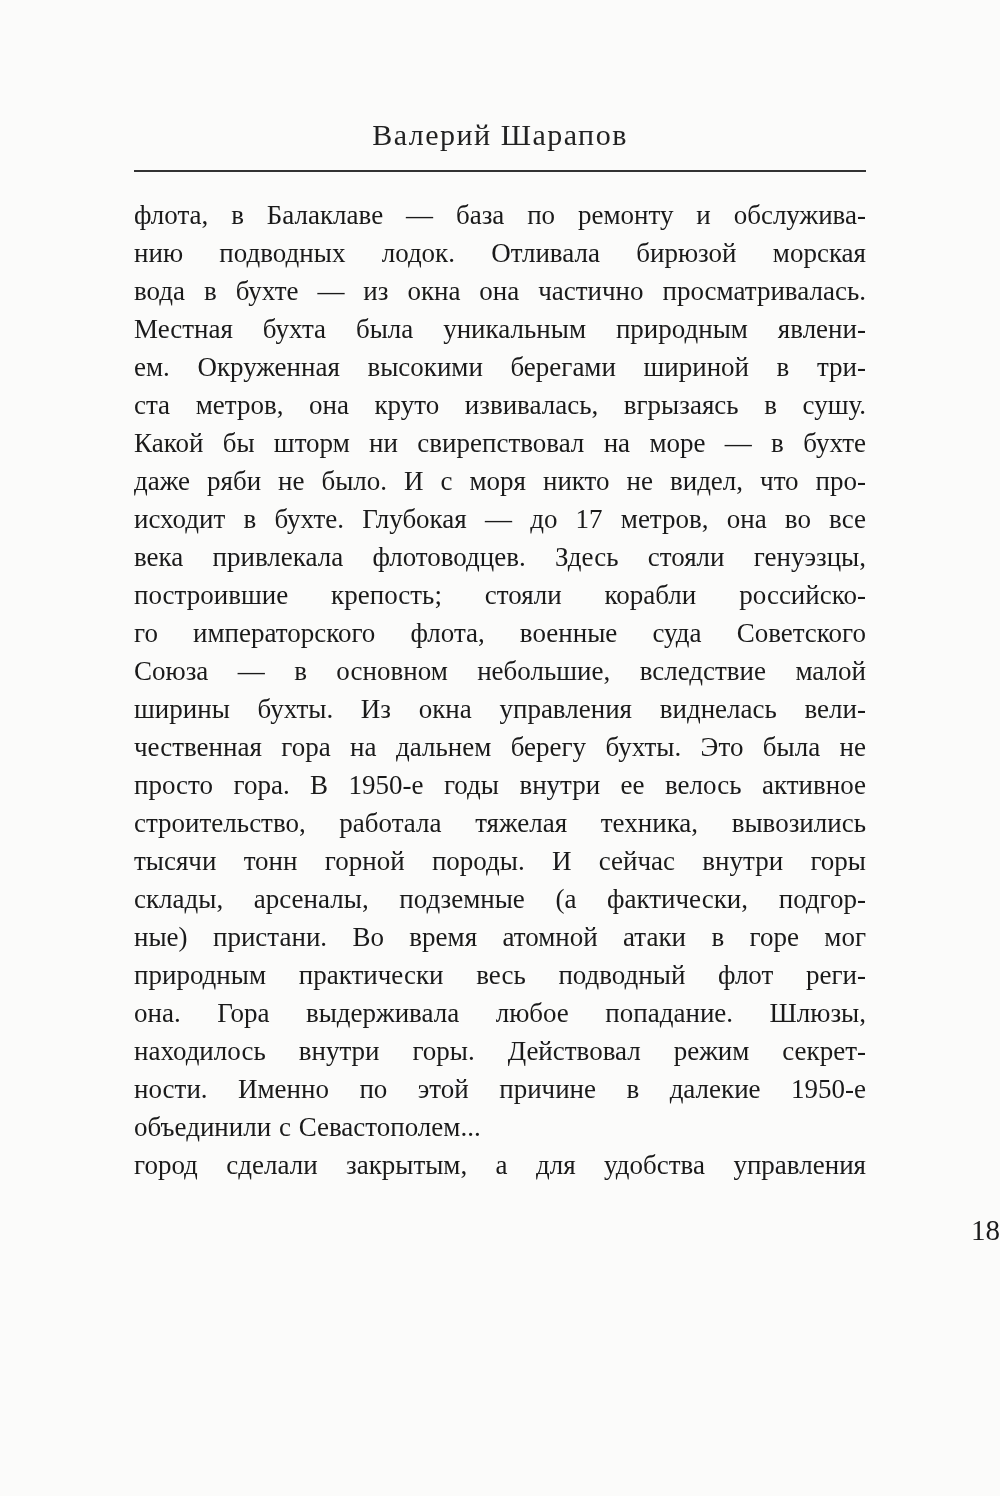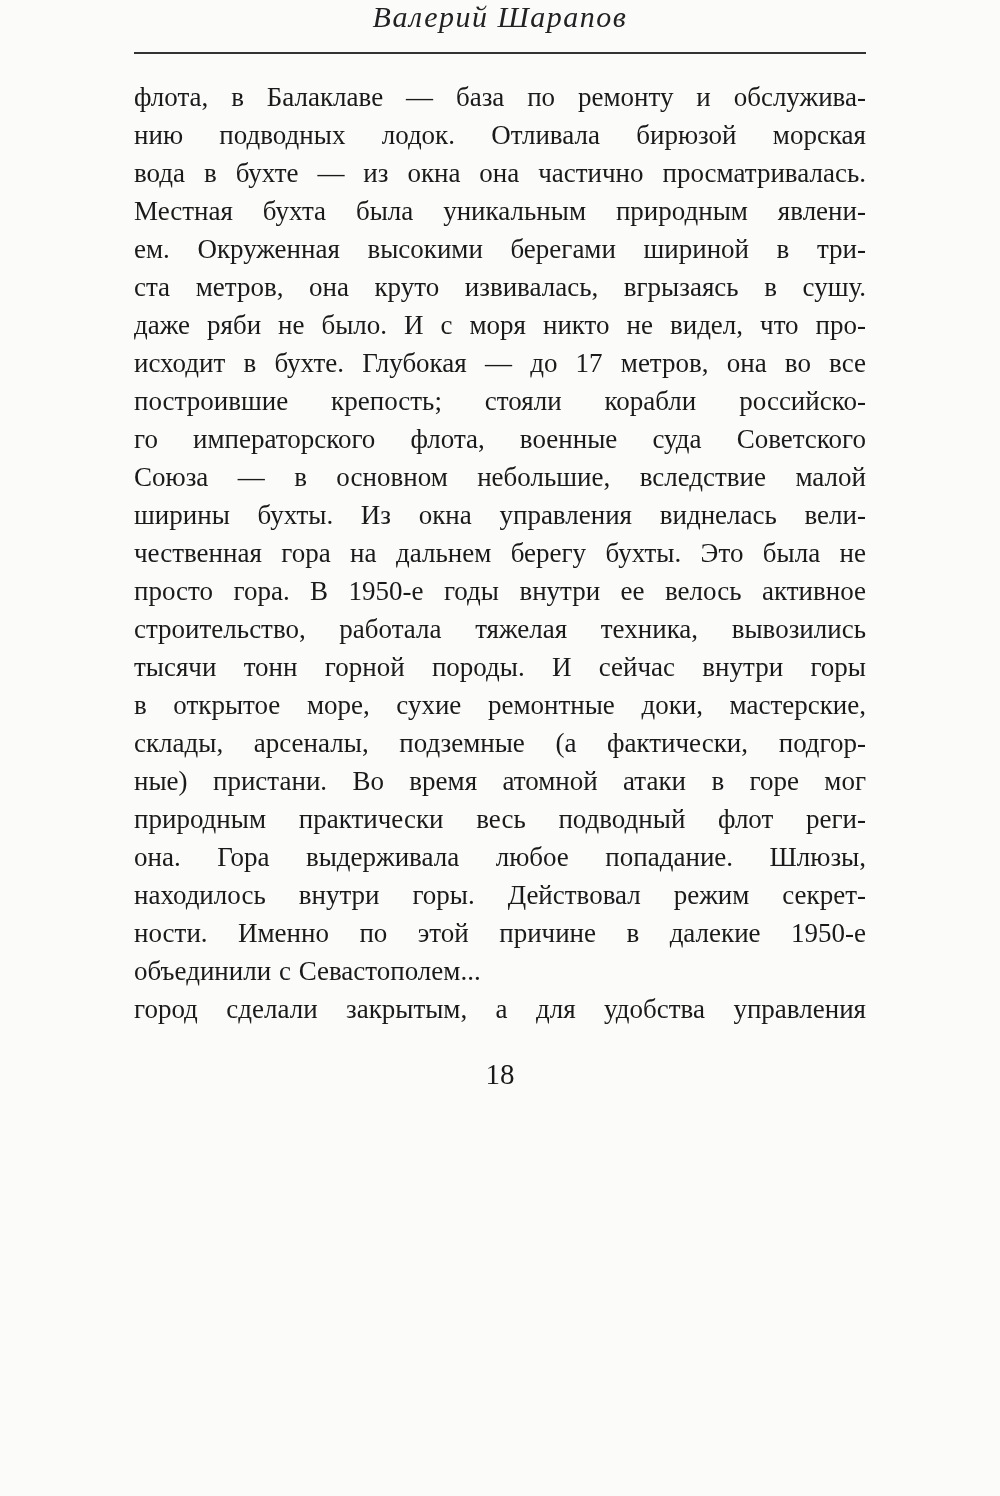--- a/index.html
+++ b/index.html
@@ -13,22 +13,22 @@
     font-family: "Liberation Serif", serif;
     color: #1c1c1c;
     overflow: hidden;
   }
   .page {
     position: relative;
     width: 1000px;
     height: 1496px;
   }
   .running-header {
+    margin-top: 118px;
     text-align: center;
-    font-style: italic;
     font-size: 30px;
     letter-spacing: 1.5px;
     color: #222;
   }
   .header-rule {
     width: 732px;
     margin: 18px auto 0 auto;
     border: 0;
     border-bottom: 2px solid #333;
     height: 0;
@@ -43,52 +43,53 @@
   .line {
     text-align: justify;
     text-align-last: justify;
     word-spacing: 1px;
   }
   .line.last {
     text-align-last: left;
   }
   .page-number {
     margin-top: 30px;
-    text-align: center;
+    text-align: right;
     font-size: 29px;
     color: #1a1a1a;
   }
 </style>
 </head>
 <body>
 
 <div class="page">
 
   <div class="running-header">Валерий Шарапов</div>
 
   <div class="header-rule"></div>
 
   <div class="body-text">
     <div class="line">флота, в Балаклаве — база по ремонту и обслужива-</div>
     <div class="line">нию подводных лодок. Отливала бирюзой морская</div>
     <div class="line">вода в бухте — из окна она частично просматривалась.</div>
     <div class="line">Местная бухта была уникальным природным явлени-</div>
     <div class="line">ем. Окруженная высокими берегами шириной в три-</div>
     <div class="line">ста метров, она круто извивалась, вгрызаясь в сушу.</div>
+    <div class="line">Какой бы шторм ни свирепствовал на море — в бухте</div>
     <div class="line">даже ряби не было. И с моря никто не видел, что про-</div>
     <div class="line">исходит в бухте. Глубокая — до 17 метров, она во все</div>
+    <div class="line">века привлекала флотоводцев. Здесь стояли генуэзцы,</div>
     <div class="line">построившие крепость; стояли корабли российско-</div>
     <div class="line">го императорского флота, военные суда Советского</div>
     <div class="line">Союза — в основном небольшие, вследствие малой</div>
     <div class="line">ширины бухты. Из окна управления виднелась вели-</div>
     <div class="line">чественная гора на дальнем берегу бухты. Это была не</div>
     <div class="line">просто гора. В 1950-е годы внутри ее велось активное</div>
     <div class="line">строительство, работала тяжелая техника, вывозились</div>
     <div class="line">тысячи тонн горной породы. И сейчас внутри горы</div>
-    <div class="line">в открытое море, сухие ремонтные доки, мастерские,</div>
     <div class="line">склады, арсеналы, подземные (а фактически, подгор-</div>
     <div class="line">ные) пристани. Во время атомной атаки в горе мог</div>
     <div class="line">природным практически весь подводный флот реги-</div>
     <div class="line">она. Гора выдерживала любое попадание. Шлюзы,</div>
     <div class="line">находилось внутри горы. Действовал режим секрет-</div>
     <div class="line">ности. Именно по этой причине в далекие 1950-е</div>
     <div class="line last">объединили с Севастополем...</div>
     <div class="line">город сделали закрытым, а для удобства управления</div>
   </div>
 

